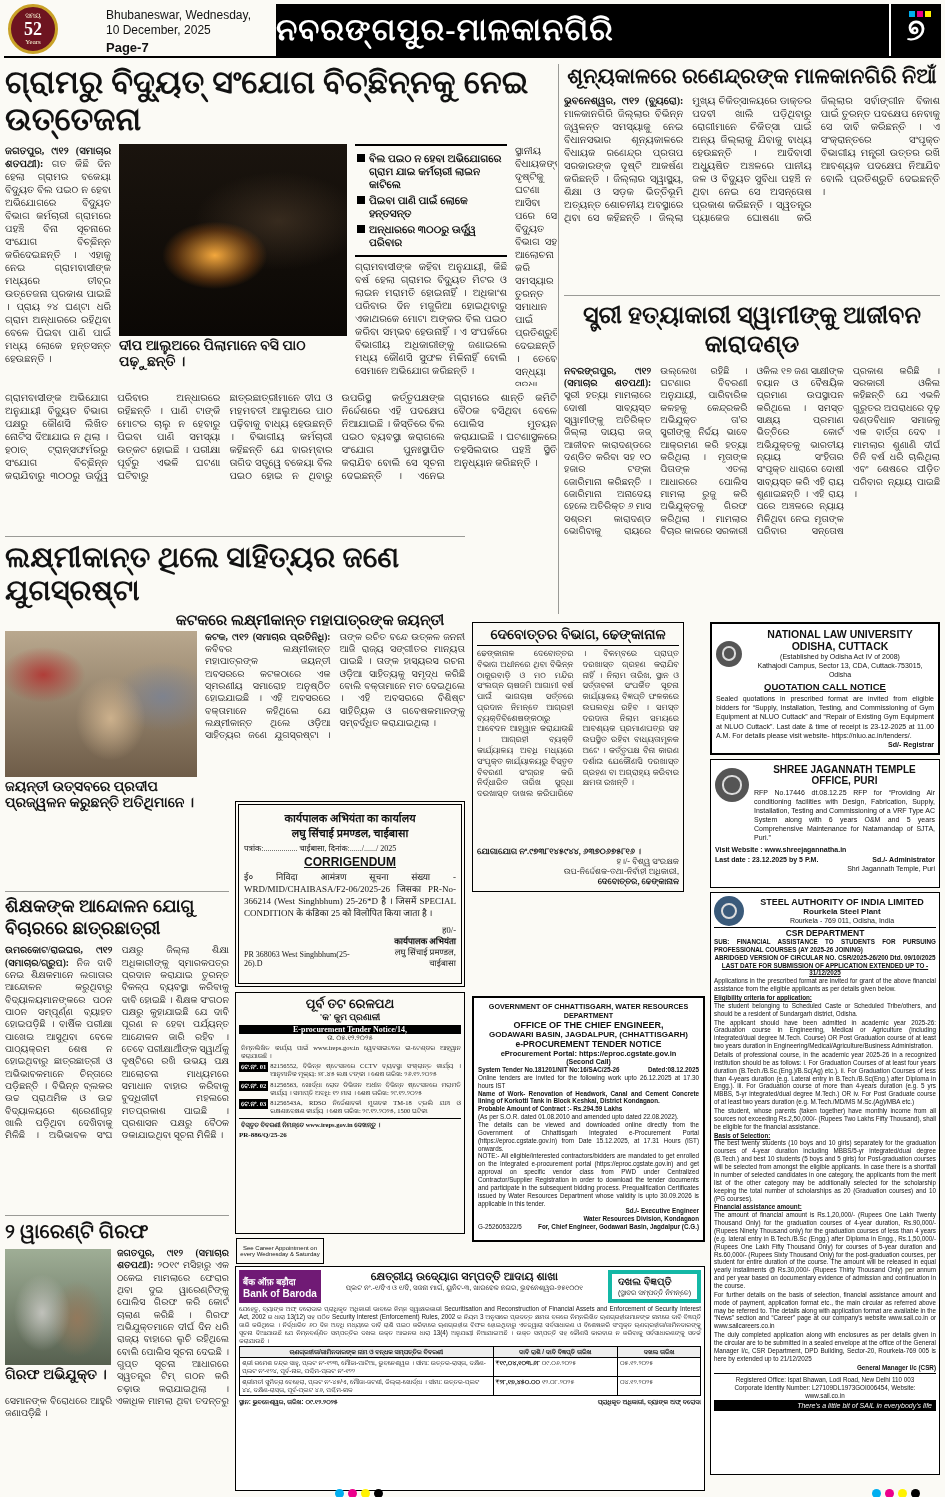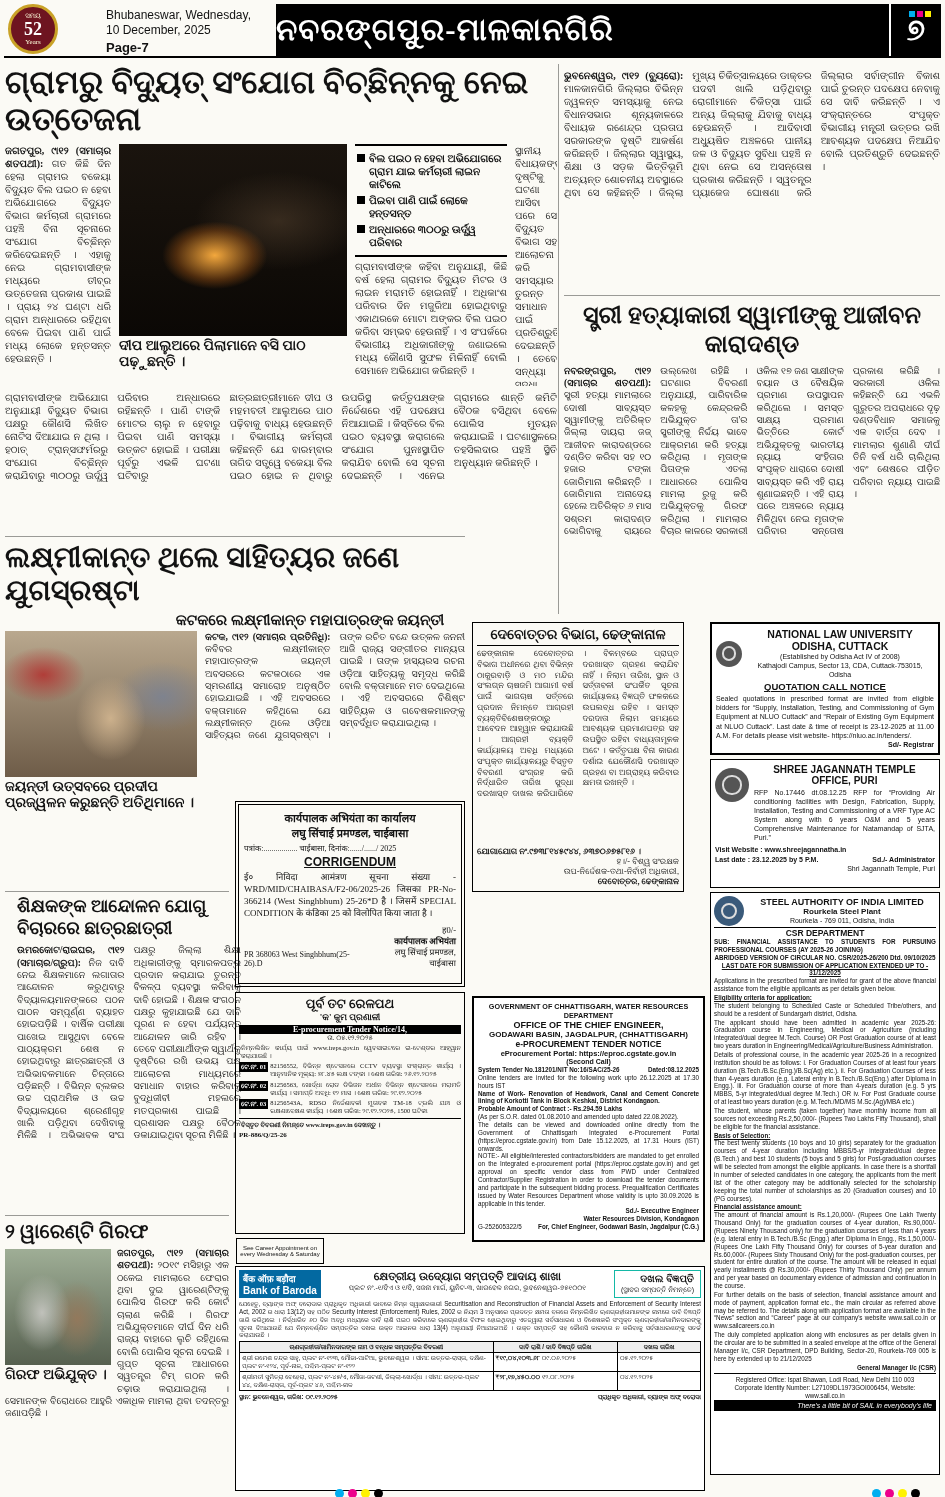--- a/index.html
+++ b/index.html
@@ -64,21 +64,21 @@
   .seal::after{content:"";position:absolute;inset:22%;border-radius:50%;border:2px solid #ddd;}
   .bold{font-weight:bold;}
   .right{text-align:right;}
   .just{text-align:justify;}
   .blackband{background:#000;color:#fff;text-align:center;font-weight:bold;}
   
   .rw-row{display:flex;margin-top:2px;}
   .rw-no{background:#000;color:#fff;font-size:6.5px;font-weight:bold;padding:1px 2px;flex:none;height:fit-content;}
   .rw-txt{font-size:6.5px;line-height:1.25;text-align:justify;padding-left:2px;}
   
-  .bob-logo{background:#0369a1;color:#fff;display:flex;flex-direction:column;justify-content:center;padding:2px 4px;}
+  .bob-logo{background:#701a75;color:#fff;display:flex;flex-direction:column;justify-content:center;padding:2px 4px;}
   .bob-logo .hn{font-size:9px;font-weight:bold;}
   .bob-logo .en{font-size:10px;font-weight:bold;}
   table.bobt{border-collapse:collapse;width:100%;}
   table.bobt th, table.bobt td{border:1px solid #000;font-size:6.3px;line-height:1.25;padding:1px 2px;vertical-align:top;text-align:left;}
   table.bobt th{text-align:center;background:#eee;}
   
   .sail-line{border-top:1px solid #000;margin:2px 0;}
   .sail-tag{background:#000;color:#fff;font-style:italic;font-size:7px;text-align:right;padding:2px 4px;}
   
   .regdot{width:9px;height:9px;border-radius:50%;display:inline-block;margin-right:4px;}
@@ -140,20 +140,21 @@
         <div class="btxt" style="height:118px;margin-top:3px;">ଗ୍ରାମବାସୀଙ୍କ କହିବା ଅନୁଯାୟୀ, କିଛି ବର୍ଷ ହେଲା ଗ୍ରାମର ବିଦ୍ୟୁତ ମିଟର ଓ ଲାଇନ ମରାମତି ହୋଇନାହିଁ । ଅଧିକାଂଶ ପରିବାର ଦିନ ମଜୁରିଆ ହୋଇଥିବାରୁ ଏକାଥରକେ ମୋଟା ଅଙ୍କର ବିଲ ପଇଠ କରିବା ସମ୍ଭବ ହେଉନାହିଁ । ଏ ସଂପର୍କରେ ବିଭାଗୀୟ ଅଧିକାରୀଙ୍କୁ ଜଣାଇଲେ ମଧ୍ୟ କୌଣସି ସୁଫଳ ମିଳିନାହିଁ ବୋଲି ସେମାନେ ଅଭିଯୋଗ କରିଛନ୍ତି ।</div>
       </div>
       <div class="btxt" style="flex:1;height:100%;">ସ୍ଥାନୀୟ ବିଧାୟକଙ୍କ ଦୃଷ୍ଟିକୁ ଘଟଣା ଆସିବା ପରେ ସେ ବିଦ୍ୟୁତ ବିଭାଗ ସହ ଆଲୋଚନା କରି ସମସ୍ୟାର ତୁରନ୍ତ ସମାଧାନ ପାଇଁ ପ୍ରତିଶ୍ରୁତି ଦେଇଛନ୍ତି । ତେବେ ସନ୍ଧ୍ୟା ସୁଦ୍ଧା ସଂଯୋଗ ପୁନଃସ୍ଥାପିତ ନ ହେଲେ ରାସ୍ତାରୋକ କରାଯିବ ବୋଲି ଗ୍ରାମବାସୀ ଚେତାବନୀ ଦେଇଛନ୍ତି ।</div>
     </div>
     <div class="btxt cols5" style="margin-top:5px;height:168px;">ଗ୍ରାମବାସୀଙ୍କ ଅଭିଯୋଗ ଅନୁଯାୟୀ ବିଦ୍ୟୁତ ବିଭାଗ ପକ୍ଷରୁ କୌଣସି ଲିଖିତ ନୋଟିସ ଦିଆଯାଇ ନ ଥିଲା । ହଠାତ୍ ଟ୍ରାନ୍ସଫର୍ମରରୁ ସଂଯୋଗ ବିଚ୍ଛିନ୍ନ କରାଯିବାରୁ ୩୦୦ରୁ ଊର୍ଦ୍ଧ୍ୱ ପରିବାର ଅନ୍ଧାରରେ ରହିଛନ୍ତି । ପାଣି ଟାଙ୍କି ମୋଟର ଚାଲୁ ନ ହେବାରୁ ପିଇବା ପାଣି ସମସ୍ୟା ଉତ୍କଟ ହୋଇଛି । ପରୀକ୍ଷା ପୂର୍ବରୁ ଏଭଳି ଘଟଣା ଘଟିବାରୁ ଛାତ୍ରଛାତ୍ରୀମାନେ ଦୀପ ଓ ମହମବତୀ ଆଲୁଅରେ ପାଠ ପଢ଼ିବାକୁ ବାଧ୍ୟ ହେଉଛନ୍ତି । ବିଭାଗୀୟ କର୍ମଚାରୀ କହିଛନ୍ତି ଯେ ବାରମ୍ବାର ତାଗିଦ ସତ୍ତ୍ୱେ ବକେୟା ବିଲ ପଇଠ ହୋଇ ନ ଥିବାରୁ ଉପରିସ୍ଥ କର୍ତ୍ତୃପକ୍ଷଙ୍କ ନିର୍ଦ୍ଦେଶରେ ଏହି ପଦକ୍ଷେପ ନିଆଯାଇଛି । କିସ୍ତିରେ ବିଲ ପଇଠ ବ୍ୟବସ୍ଥା କରାଗଲେ ସଂଯୋଗ ପୁନଃସ୍ଥାପିତ କରାଯିବ ବୋଲି ସେ ସୂଚନା ଦେଇଛନ୍ତି । ଏନେଇ ଗ୍ରାମରେ ଶାନ୍ତି କମିଟି ବୈଠକ ବସିଥିବା ବେଳେ ପୋଲିସ ମୁତୟନ କରାଯାଇଛି । ଘଟଣାସ୍ଥଳରେ ତହସିଲଦାର ପହଞ୍ଚି ସ୍ଥିତି ଅନୁଧ୍ୟାନ କରିଛନ୍ତି ।</div>
   </div>
 
   <div class="abs rule" style="left:558px;top:64px;width:1px;height:550px;"></div>
 
   <div class="abs" style="left:564px;top:64px;width:376px;height:228px;">
+    <div class="fire-head">ଶୂନ୍ୟକାଳରେ ରଣେନ୍ଦ୍ରଙ୍କ ମାଳକାନଗିରି ନିଆଁ</div>
     <div class="btxt cols3" style="margin-top:5px;height:192px;">
       <span class="dateline">ଭୁବନେଶ୍ୱର, ୯ା୧୨ (ବ୍ୟୁରୋ):</span>
       <span>ମାଳକାନଗିରି ଜିଲ୍ଲାର ବିଭିନ୍ନ ଜ୍ୱଳନ୍ତ ସମସ୍ୟାକୁ ନେଇ ବିଧାନସଭାର ଶୂନ୍ୟକାଳରେ ବିଧାୟକ ରଣେନ୍ଦ୍ର ପ୍ରତାପ ସରକାରଙ୍କ ଦୃଷ୍ଟି ଆକର୍ଷଣ କରିଛନ୍ତି । ଜିଲ୍ଲାର ସ୍ୱାସ୍ଥ୍ୟ, ଶିକ୍ଷା ଓ ସଡ଼କ ଭିତ୍ତିଭୂମି ଅତ୍ୟନ୍ତ ଶୋଚନୀୟ ଅବସ୍ଥାରେ ଥିବା ସେ କହିଛନ୍ତି । ଜିଲ୍ଲା ମୁଖ୍ୟ ଚିକିତ୍ସାଳୟରେ ଡାକ୍ତର ପଦବୀ ଖାଲି ପଡ଼ିଥିବାରୁ ରୋଗୀମାନେ ଚିକିତ୍ସା ପାଇଁ ଅନ୍ୟ ଜିଲ୍ଲାକୁ ଯିବାକୁ ବାଧ୍ୟ ହେଉଛନ୍ତି । ଆଦିବାସୀ ଅଧ୍ୟୁଷିତ ଅଞ୍ଚଳରେ ପାନୀୟ ଜଳ ଓ ବିଦ୍ୟୁତ ସୁବିଧା ପହଞ୍ଚି ନ ଥିବା ନେଇ ସେ ଅସନ୍ତୋଷ ପ୍ରକାଶ କରିଛନ୍ତି । ସ୍ୱତନ୍ତ୍ର ପ୍ୟାକେଜ ଘୋଷଣା କରି ଜିଲ୍ଲାର ସର୍ବାଙ୍ଗୀନ ବିକାଶ ପାଇଁ ତୁରନ୍ତ ପଦକ୍ଷେପ ନେବାକୁ ସେ ଦାବି କରିଛନ୍ତି । ଏ ସଂକ୍ରାନ୍ତରେ ସଂପୃକ୍ତ ବିଭାଗୀୟ ମନ୍ତ୍ରୀ ଉତ୍ତର ରଖି ଆବଶ୍ୟକ ପଦକ୍ଷେପ ନିଆଯିବ ବୋଲି ପ୍ରତିଶ୍ରୁତି ଦେଇଛନ୍ତି ।</span>
     </div>
   </div>
   <div class="abs rule" style="left:564px;top:295px;width:376px;height:1px;"></div>
 
   <div class="abs" style="left:564px;top:301px;width:376px;height:312px;">
     <div class="verdict-head">ସ୍ତ୍ରୀ ହତ୍ୟାକାରୀ ସ୍ୱାମୀଙ୍କୁ ଆଜୀବନ କାରାଦଣ୍ଡ</div>
     <div class="btxt cols4" style="margin-top:6px;height:274px;font-size:9.5px;">
@@ -174,21 +175,21 @@
       </div>
       <div class="btxt cols2" style="flex:1;height:100%;font-size:9.5px;">
         <span class="dateline">କଟକ, ୯ା୧୨ (ସମାଚାର ପ୍ରତିନିଧି):</span>
         <span>କବିବର ଲକ୍ଷ୍ମୀକାନ୍ତ ମହାପାତ୍ରଙ୍କ ଜୟନ୍ତୀ ଅବସରରେ କଟକଠାରେ ଏକ ସ୍ମରଣୀୟ ସମାରୋହ ଅନୁଷ୍ଠିତ ହୋଇଯାଇଛି । ଏହି ଅବସରରେ ବକ୍ତାମାନେ କହିଥିଲେ ଯେ ଲକ୍ଷ୍ମୀକାନ୍ତ ଥିଲେ ଓଡ଼ିଆ ସାହିତ୍ୟର ଜଣେ ଯୁଗସ୍ରଷ୍ଟା । ତାଙ୍କ ରଚିତ ବନ୍ଦେ ଉତ୍କଳ ଜନନୀ ଆଜି ରାଜ୍ୟ ସଙ୍ଗୀତର ମାନ୍ୟତା ପାଇଛି । ତାଙ୍କ ହାସ୍ୟରସ ରଚନା ଓଡ଼ିଆ ସାହିତ୍ୟକୁ ସମୃଦ୍ଧ କରିଛି ବୋଲି ବକ୍ତାମାନେ ମତ ଦେଇଥିଲେ । ଏହି ଅବସରରେ ବିଶିଷ୍ଟ ସାହିତ୍ୟିକ ଓ ଗବେଷକମାନଙ୍କୁ ସମ୍ବର୍ଦ୍ଧିତ କରାଯାଇଥିଲା ।</span>
       </div>
     </div>
   </div>
 
 
   <div class="abs rule" style="left:5px;top:891px;width:224px;height:1px;"></div>
-  <div class="abs" style="left:17px;top:896px;width:224px;height:318px;">
+  <div class="abs" style="left:5px;top:896px;width:224px;height:318px;">
     <div class="teach-head">ଶିକ୍ଷକଙ୍କ ଆନ୍ଦୋଳନ ଯୋଗୁ ବିଚାରରେ ଛାତ୍ରଛାତ୍ରୀ</div>
     <div class="btxt cols2" style="margin-top:5px;height:268px;font-size:9.5px;">
       <span class="dateline">ଉମରକୋଟ/ରାଇଘର, ୯ା୧୨ (ସମାଚାର/ଗ୍ରୁପ):</span>
       <span>ନିଜ ଦାବି ନେଇ ଶିକ୍ଷକମାନେ ଲଗାତାର ଆନ୍ଦୋଳନ କରୁଥିବାରୁ ବିଦ୍ୟାଳୟମାନଙ୍କରେ ପଠନ ପାଠନ ସମ୍ପୂର୍ଣ୍ଣ ବ୍ୟାହତ ହୋଇପଡ଼ିଛି । ବାର୍ଷିକ ପରୀକ୍ଷା ପାଖେଇ ଆସୁଥିବା ବେଳେ ପାଠ୍ୟକ୍ରମ ଶେଷ ନ ହୋଇଥିବାରୁ ଛାତ୍ରଛାତ୍ରୀ ଓ ଅଭିଭାବକମାନେ ଚିନ୍ତାରେ ପଡ଼ିଛନ୍ତି । ବିଭିନ୍ନ ବ୍ଲକର ଉଚ୍ଚ ପ୍ରାଥମିକ ଓ ଉଚ୍ଚ ବିଦ୍ୟାଳୟରେ ଶ୍ରେଣୀଗୃହ ଖାଲି ପଡ଼ିଥିବା ଦେଖିବାକୁ ମିଳିଛି । ଅଭିଭାବକ ସଂଘ ପକ୍ଷରୁ ଜିଲ୍ଲା ଶିକ୍ଷା ଅଧିକାରୀଙ୍କୁ ସ୍ମାରକପତ୍ର ପ୍ରଦାନ କରାଯାଇ ତୁରନ୍ତ ବିକଳ୍ପ ବ୍ୟବସ୍ଥା କରିବାକୁ ଦାବି ହୋଇଛି । ଶିକ୍ଷକ ସଂଗଠନ ପକ୍ଷରୁ କୁହାଯାଇଛି ଯେ ଦାବି ପୂରଣ ନ ହେବା ପର୍ଯ୍ୟନ୍ତ ଆନ୍ଦୋଳନ ଜାରି ରହିବ । ତେବେ ପରୀକ୍ଷାର୍ଥୀଙ୍କ ସ୍ୱାର୍ଥକୁ ଦୃଷ୍ଟିରେ ରଖି ଉଭୟ ପକ୍ଷ ଆଲୋଚନା ମାଧ୍ୟମରେ ସମାଧାନ ବାହାର କରିବାକୁ ବୁଦ୍ଧିଜୀବୀ ମହଲରେ ମତପ୍ରକାଶ ପାଇଛି । ପ୍ରଶାସନ ପକ୍ଷରୁ ବୈଠକ ଡକାଯାଇଥିବା ସୂଚନା ମିଳିଛି ।</span>
     </div>
   </div>
 
   <div class="abs rule" style="left:5px;top:1215px;width:224px;height:1px;"></div>
   <div class="abs" style="left:5px;top:1220px;width:224px;height:270px;">
     <div class="arrest-head">୨ ୱାରେଣ୍ଟି ଗିରଫ</div>
@@ -342,21 +343,21 @@
   <div class="abs notice" style="left:235px;top:1266px;width:470px;height:225px;padding:3px;">
     <div style="display:flex;gap:6px;align-items:stretch;">
       <div class="bob-logo">
         <span class="hn">बैंक ऑफ़ बड़ौदा</span>
         <span class="en">Bank of Baroda</span>
       </div>
       <div style="flex:1;text-align:center;">
         <div class="bold" style="font-size:11px;">କ୍ଷେତ୍ରୀୟ ଉଦ୍ୟୋଗ ସମ୍ପତ୍ତି ଆଦାୟ ଶାଖା</div>
         <div class="sm">ପ୍ଲଟ ନଂ.-୧/ବିଏ ଓ ୧/ବି, ସଜନା ମାର୍ଗ, ୟୁନିଟ-୩, ଖାରବେଳ ନଗର, ଭୁବନେଶ୍ୱର-୭୫୧୦୦୧</div>
       </div>
-      <div style="border:1px solid #14b8a6;padding:2px 6px;text-align:right;align-self:center;">
+      <div style="border:4px solid #14b8a6;padding:2px 6px;text-align:left;align-self:center;">
         <div class="bold" style="font-size:10px;">ଦଖଲ ବିଜ୍ଞପ୍ତି</div>
         <div class="sm">(ସ୍ଥାବର ସମ୍ପତ୍ତି ନିମନ୍ତେ)</div>
       </div>
     </div>
     <div class="xs just" style="margin-top:2px;">ଯେହେତୁ, ବ୍ୟାଙ୍କ ଅଫ୍ ବରୋଦାର ପ୍ରାଧିକୃତ ଅଧିକାରୀ ଭାବରେ ନିମ୍ନ ସ୍ୱାକ୍ଷରକାରୀ Securitisation and Reconstruction of Financial Assets and Enforcement of Security Interest Act, 2002 ର ଧାରା 13(12) ସହ ପଠିତ Security Interest (Enforcement) Rules, 2002 ର ନିୟମ 3 ଅନୁସାରେ ପ୍ରଦତ୍ତ କ୍ଷମତା ବଳରେ ନିମ୍ନଲିଖିତ ଋଣଗ୍ରହୀତାମାନଙ୍କ ନାମରେ ଦାବି ବିଜ୍ଞପ୍ତି ଜାରି କରିଥିଲେ । ନିର୍ଦ୍ଧାରିତ ୬୦ ଦିନ ଅବଧି ମଧ୍ୟରେ ଦାବି ରାଶି ପଇଠ କରିବାରେ ଋଣଗ୍ରହୀତା ବିଫଳ ହୋଇଥିବାରୁ ଏତଦ୍ଦ୍ୱାରା ସର୍ବସାଧାରଣ ଓ ବିଶେଷକରି ସଂପୃକ୍ତ ଋଣଗ୍ରହୀତା/ଜାମିନଦାରଙ୍କୁ ସୂଚନା ଦିଆଯାଉଛି ଯେ ନିମ୍ନବର୍ଣ୍ଣିତ ସମ୍ପତ୍ତିର ଦଖଲ ଉକ୍ତ ଆଇନର ଧାରା 13(4) ଅନୁଯାୟୀ ନିଆଯାଇଅଛି । ଉକ୍ତ ସମ୍ପତ୍ତି ସହ କୌଣସି କାରବାର ନ କରିବାକୁ ସର୍ବସାଧାରଣଙ୍କୁ ସତର୍କ କରାଯାଉଛି ।</div>
     <table class="bobt" style="margin-top:2px;">
       <tbody>
           <tr>
         <th style="width:55%;">ଋଣଗ୍ରହୀତା/ଜାମିନଦାରଙ୍କ ନାମ ଓ ବନ୍ଧକ ସମ୍ପତ୍ତିର ବିବରଣୀ</th>
         <th style="width:27%;">ଦାବି ରାଶି / ଦାବି ବିଜ୍ଞପ୍ତି ତାରିଖ</th>

